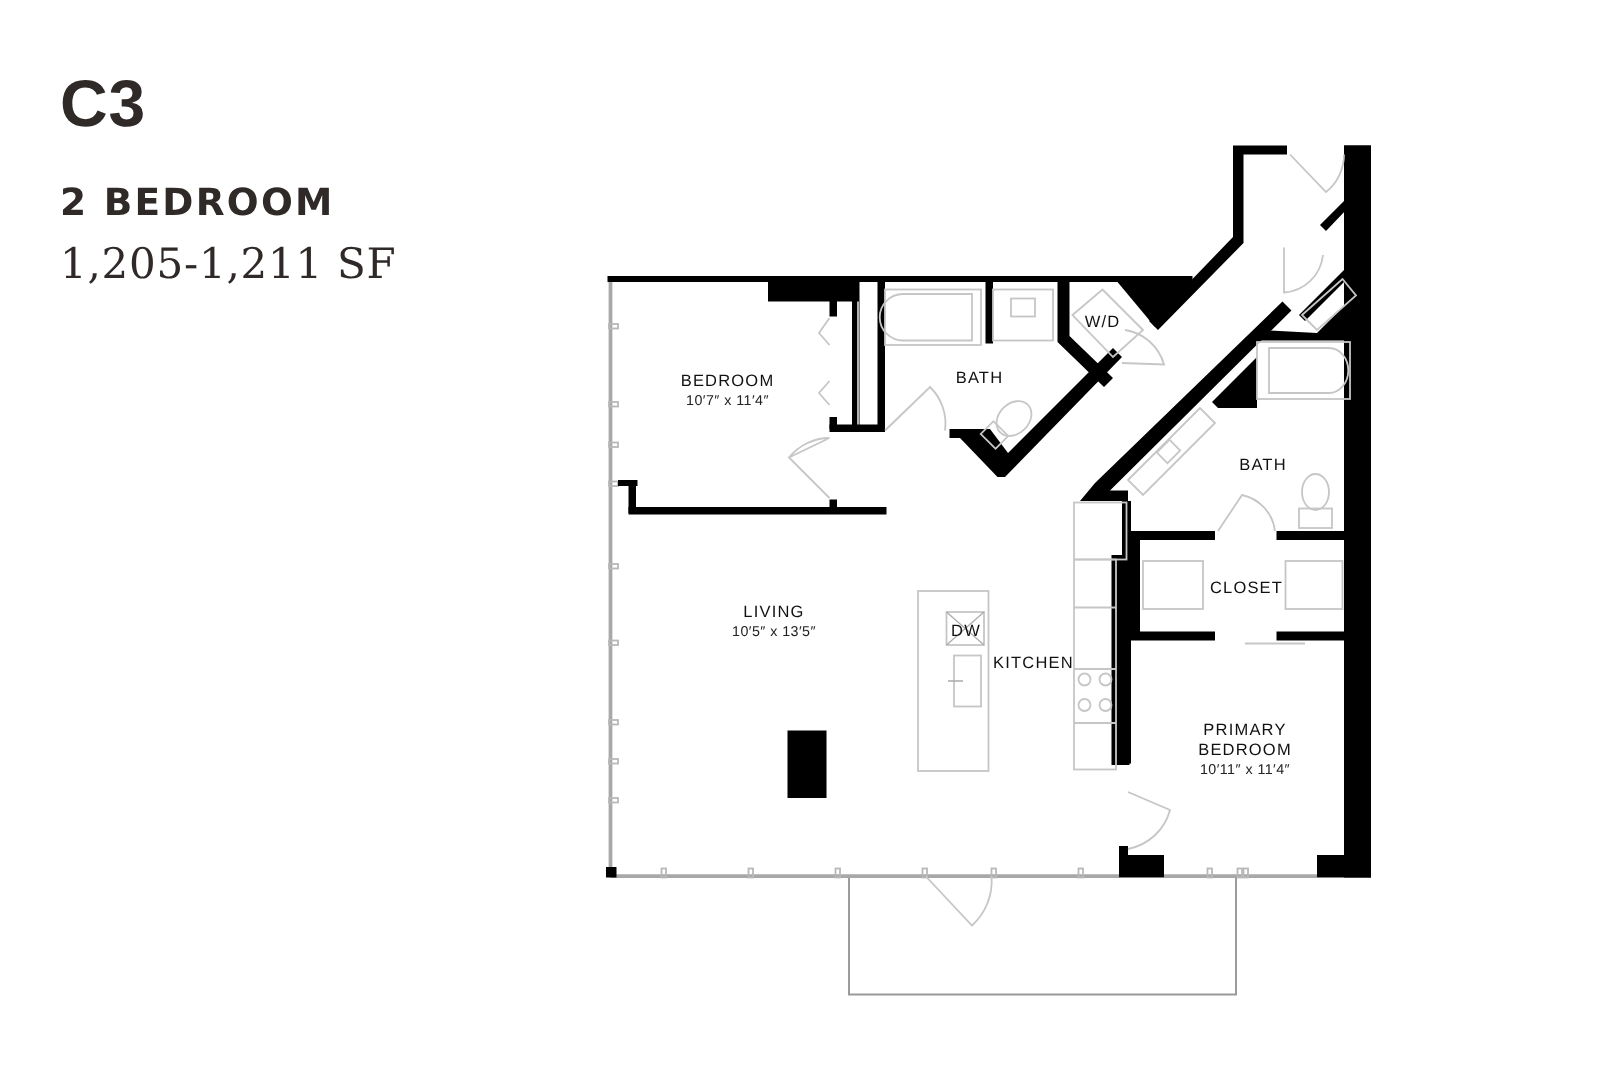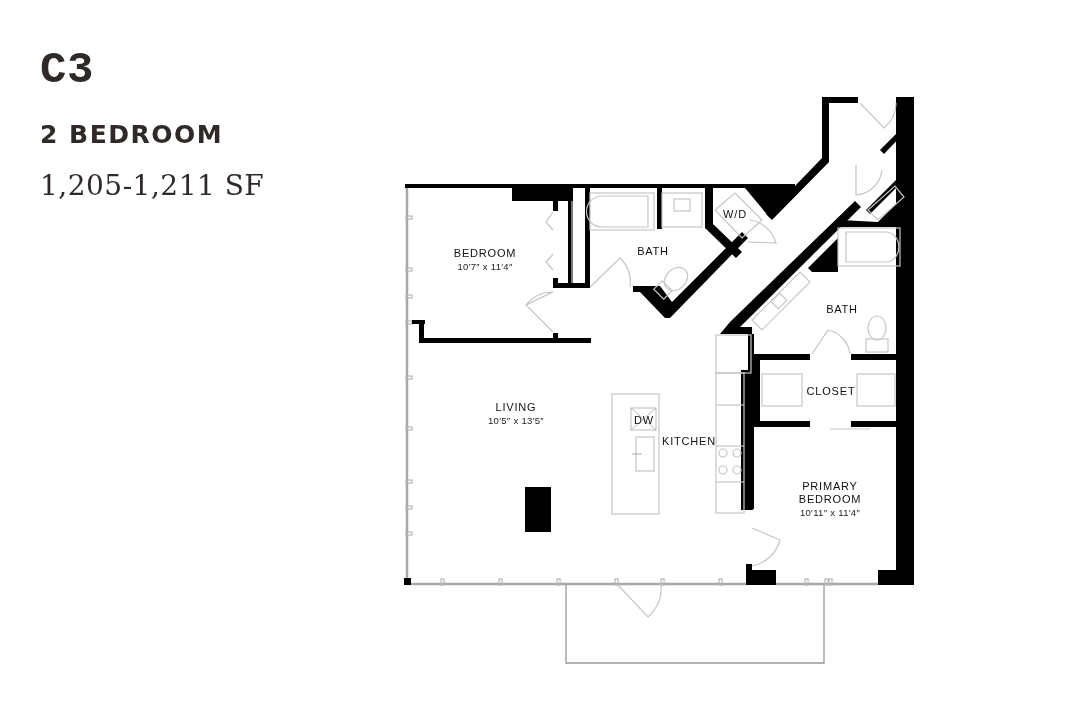--- a/index.html
+++ b/index.html
@@ -1,20 +1,20 @@
 <!DOCTYPE html>
 <html><head>
   <meta charset="utf-8">
   <style>
     html, body { margin: 0; padding: 0; background: #ffffff; }
     body { width: 1080px; height: 720px; position: relative; overflow: hidden; }
     .header { position: absolute; left: 40px; top: 44px; color: #2f2a28; }
-    .unit-code { font-family: Liberation Mono, monospace; font-weight: bold; font-size: 44px; line-height: 52px; letter-spacing: 0.5px; }
+    .unit-code { font-family: Liberation Sans, sans-serif; font-weight: bold; font-size: 44px; line-height: 52px; letter-spacing: 0.5px; }
     .unit-type { font-family: "DejaVu Sans", sans-serif; font-weight: bold; font-size: 25px; line-height: 34px; margin-top: 22px; letter-spacing: 1.5px; }
-    .unit-area { font-family: "DejaVu Serif", serif; font-size: 28px; line-height: 40px; margin-top: 14px; letter-spacing: 0.5px; }
+    .unit-area { font-family: "DejaVu Serif", serif; font-size: 28px; line-height: 40px; margin-top: 4px; letter-spacing: 0.5px; }
     svg.plan { position: absolute; left: 0; top: 0; width: 1080px; height: 720px; }
     .lbl { font-family: "Liberation Sans", sans-serif; font-size: 11px; fill: #111; letter-spacing: 0.8px; text-anchor: middle; }
     .dim { font-family: "Liberation Sans", sans-serif; font-size: 9.5px; fill: #222; text-anchor: middle; letter-spacing: 0.3px; }
     .wall { fill: #000; }
     .thin { fill: none; stroke: #b8b8b8; stroke-width: 1.2; }
     .fix { fill: none; stroke: #c6c6c6; stroke-width: 1.2; }
     .glaze { fill: none; stroke: #a8a8a8; stroke-width: 2.5; }
   </style>
 </head>
 <body>

